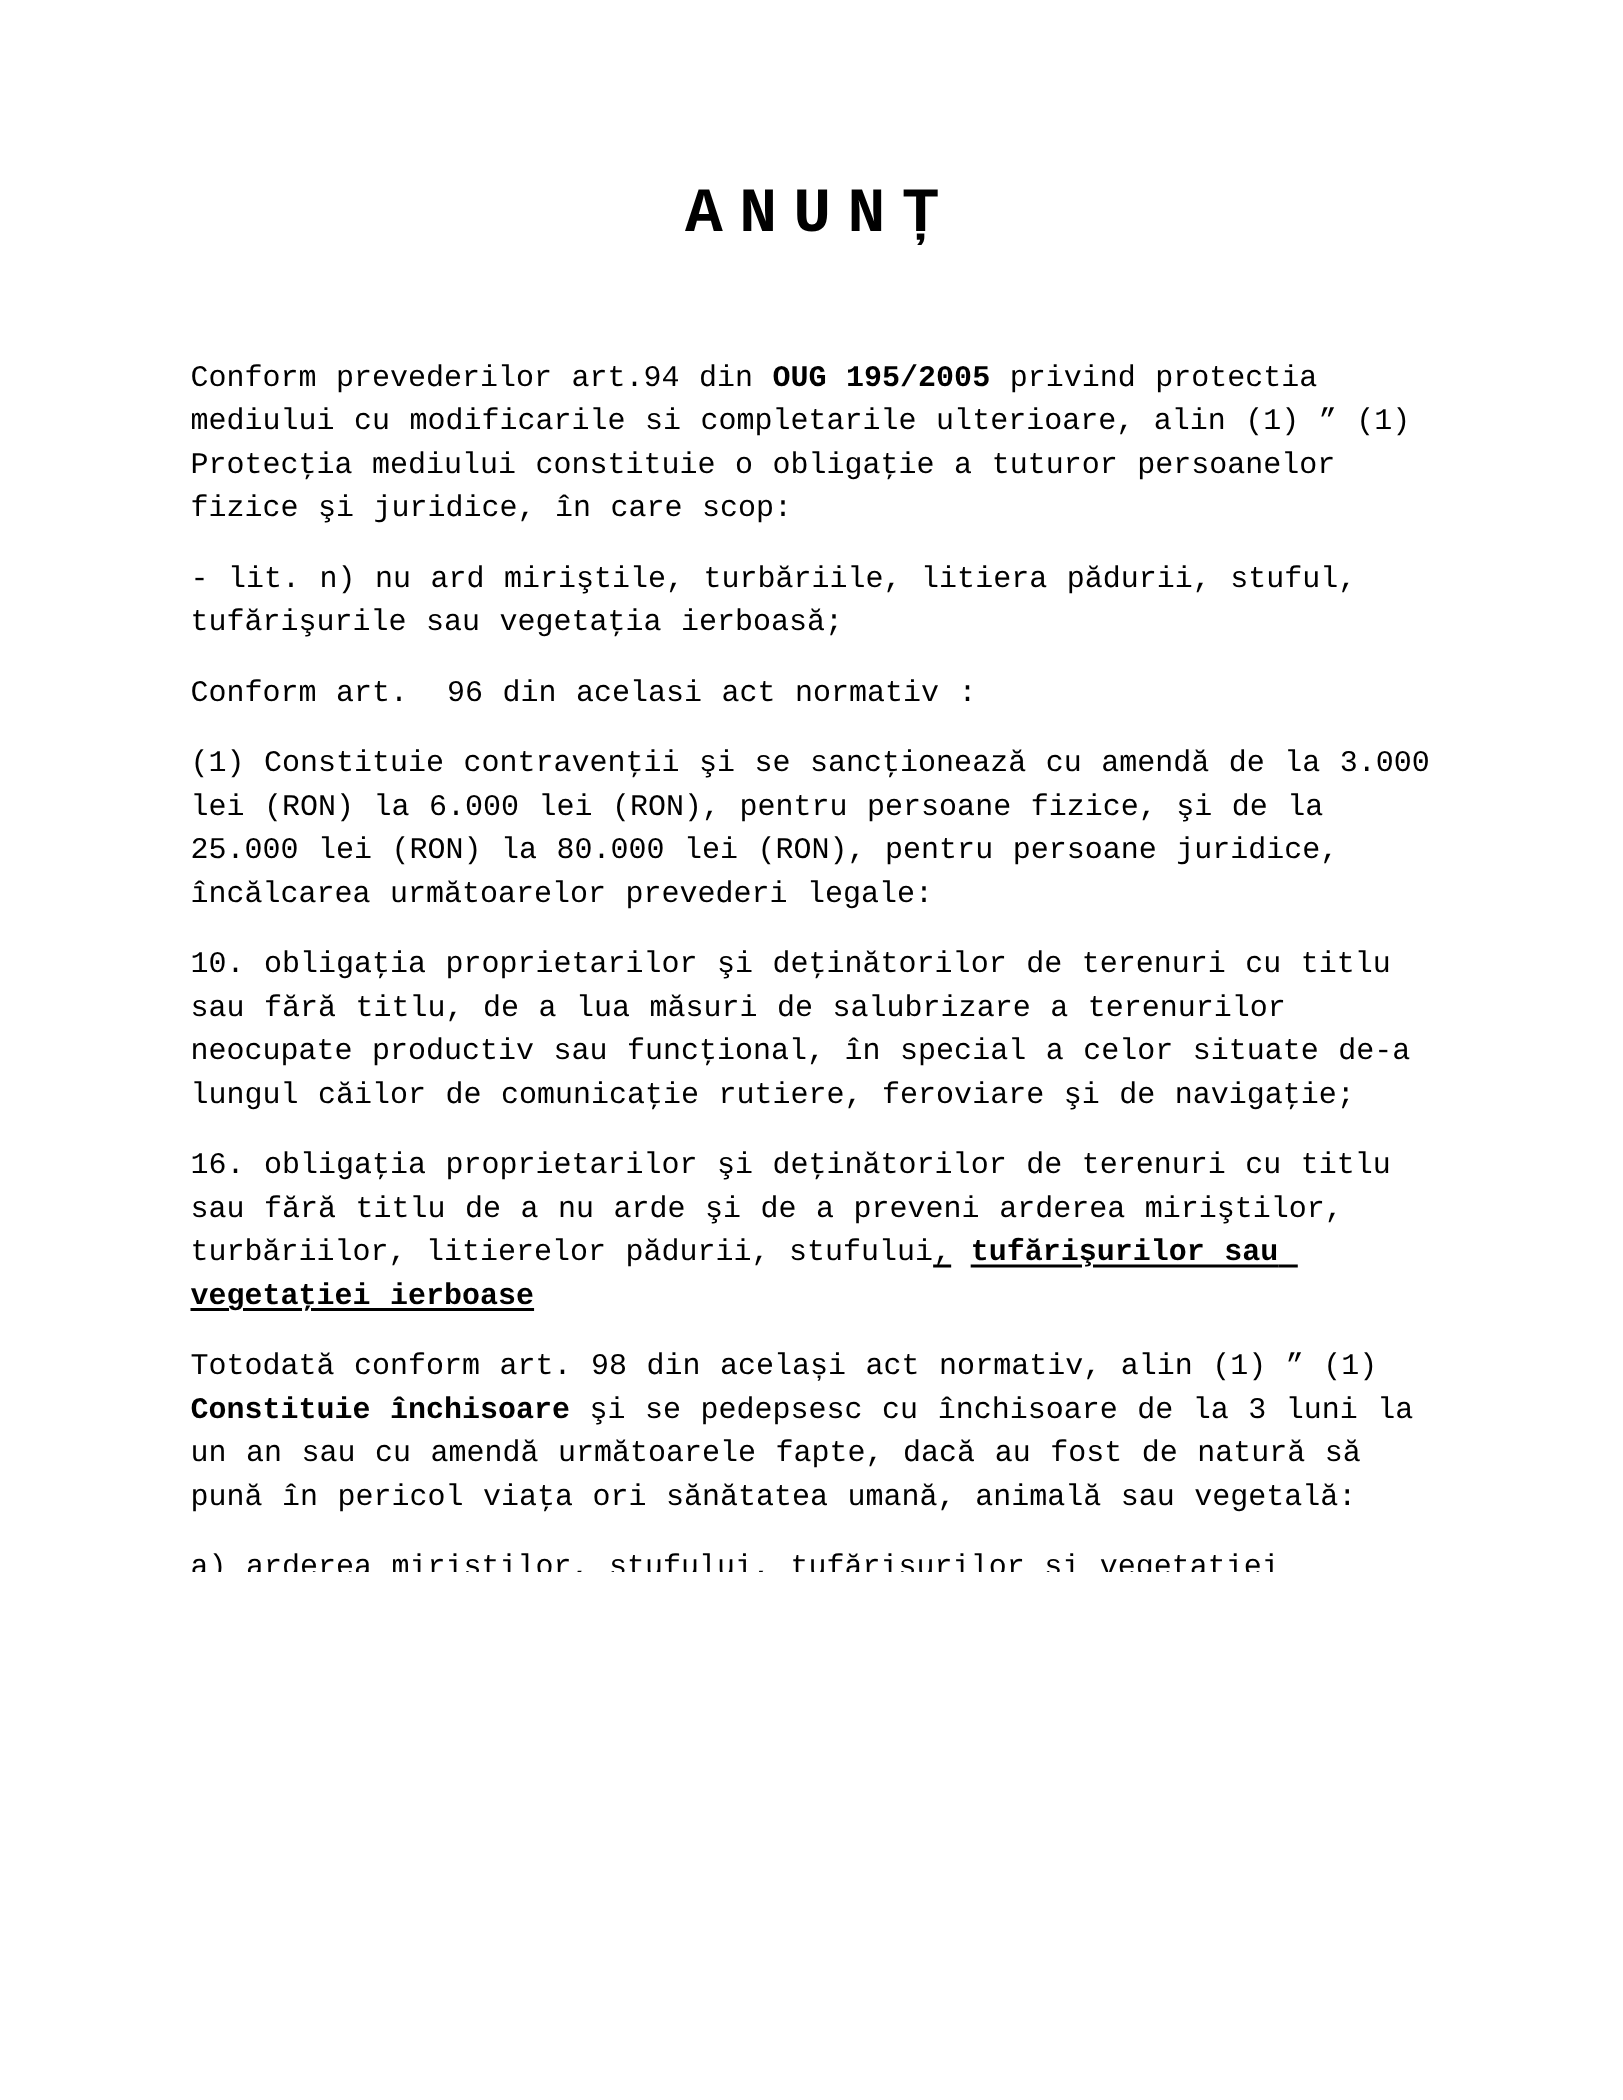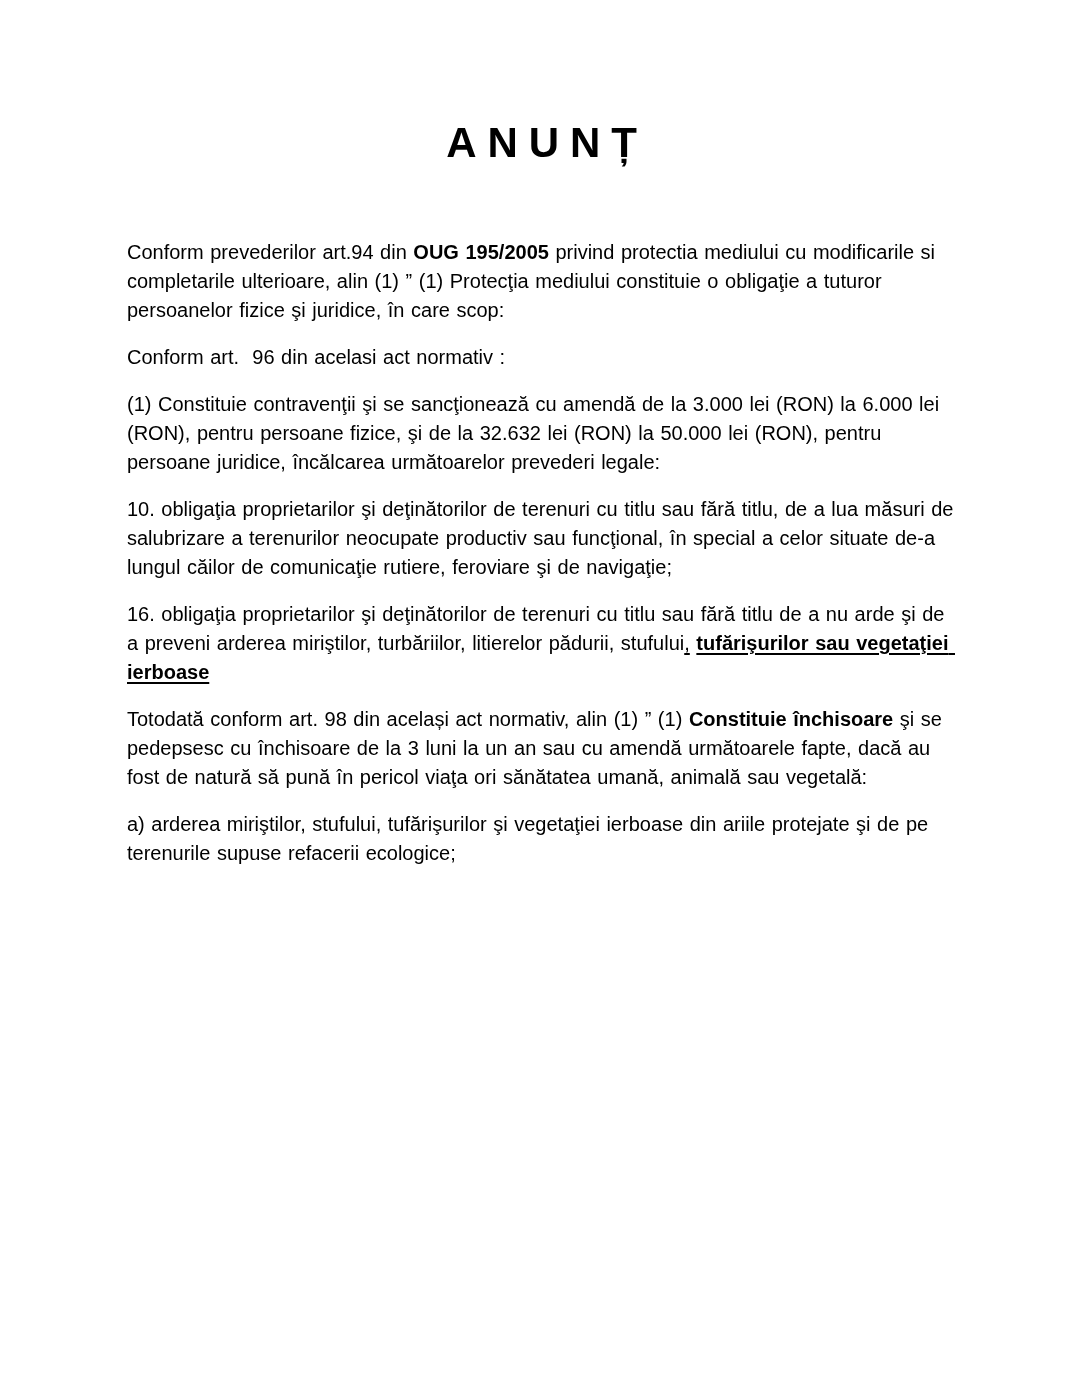--- a/index.html
+++ b/index.html
@@ -8,21 +8,21 @@
     background: #ffffff;
   }
   .page {
     position: relative;
     width: 1082px;
     height: 1048px;
     background: #ffffff;
     color: #000000;
     box-sizing: border-box;
     padding: 120px 126px 0 127px;
-    font-family: Liberation Sans, sans-serif;
+    font-family: Liberation Mono, monospace;
     overflow: hidden;
   }
   .title {
     font-size: 42px;
     font-weight: 700;
     line-height: 1.1;
     letter-spacing: 0.26em;
     text-indent: 0.26em; 
     text-align: center;
     margin: 0 0 72px 0;
@@ -41,20 +41,21 @@
   .b { font-weight: 700; }
   .u { text-decoration: underline; text-decoration-thickness: 2px; text-underline-offset: 3px; }
 </style>
 </head>
 <body>
 
 <div class="page">
   <h1 class="title">ANUNȚ</h1>
   <div class="doc-body">
       <p class="para"><span>Conform prevederilor art.94 din </span><span class="b">OUG 195/2005</span><span> privind protectia mediului cu modificarile si completarile ulterioare, alin (1) ” (1) Protecţia mediului constituie o obligaţie a tuturor persoanelor fizice şi juridice, în care scop:</span></p>
+      <p class="para"><span>- lit. n) nu ard miriştile, turbăriile, litiera pădurii, stuful, tufărişurile sau vegetaţia ierboasă;</span></p>
       <p class="para"><span>Conform art.  96 din acelasi act normativ :</span></p>
-      <p class="para"><span>(1) Constituie contravenţii şi se sancţionează cu amendă de la 3.000 lei (RON) la 6.000 lei (RON), pentru persoane fizice, şi de la 32.632 lei (RON) la 50.000 lei (RON), pentru persoane juridice, încălcarea următoarelor prevederi legale:</span></p>
+      <p class="para"><span>(1) Constituie contravenţii şi se sancţionează cu amendă de la 3.000 lei (RON) la 6.000 lei (RON), pentru persoane fizice, şi de la 25.000 lei (RON) la 80.000 lei (RON), pentru persoane juridice, încălcarea următoarelor prevederi legale:</span></p>
       <p class="para"><span>10. obligaţia proprietarilor şi deţinătorilor de terenuri cu titlu sau fără titlu, de a lua măsuri de salubrizare a terenurilor neocupate productiv sau funcţional, în special a celor situate de-a lungul căilor de comunicaţie rutiere, feroviare şi de navigaţie;</span></p>
       <p class="para"><span>16. obligaţia proprietarilor şi deţinătorilor de terenuri cu titlu sau fără titlu de a nu arde şi de a preveni arderea miriştilor, turbăriilor, litierelor pădurii, stufului</span><span class="u">,</span><span> </span><span class="b u">tufărişurilor sau vegetaţiei ierboase</span></p>
       <p class="para"><span>Totodată conform art. 98 din același act normativ, alin (1) ” (1) </span><span class="b">Constituie închisoare</span><span> şi se pedepsesc cu închisoare de la 3 luni la un an sau cu amendă următoarele fapte, dacă au fost de natură să pună în pericol viaţa ori sănătatea umană, animală sau vegetală:</span></p>
       <p class="para"><span>a) arderea miriştilor, stufului, tufărişurilor şi vegetaţiei ierboase din ariile protejate şi de pe terenurile supuse refacerii ecologice;</span></p>
     </div>
 </div>
 
 </body></html>

